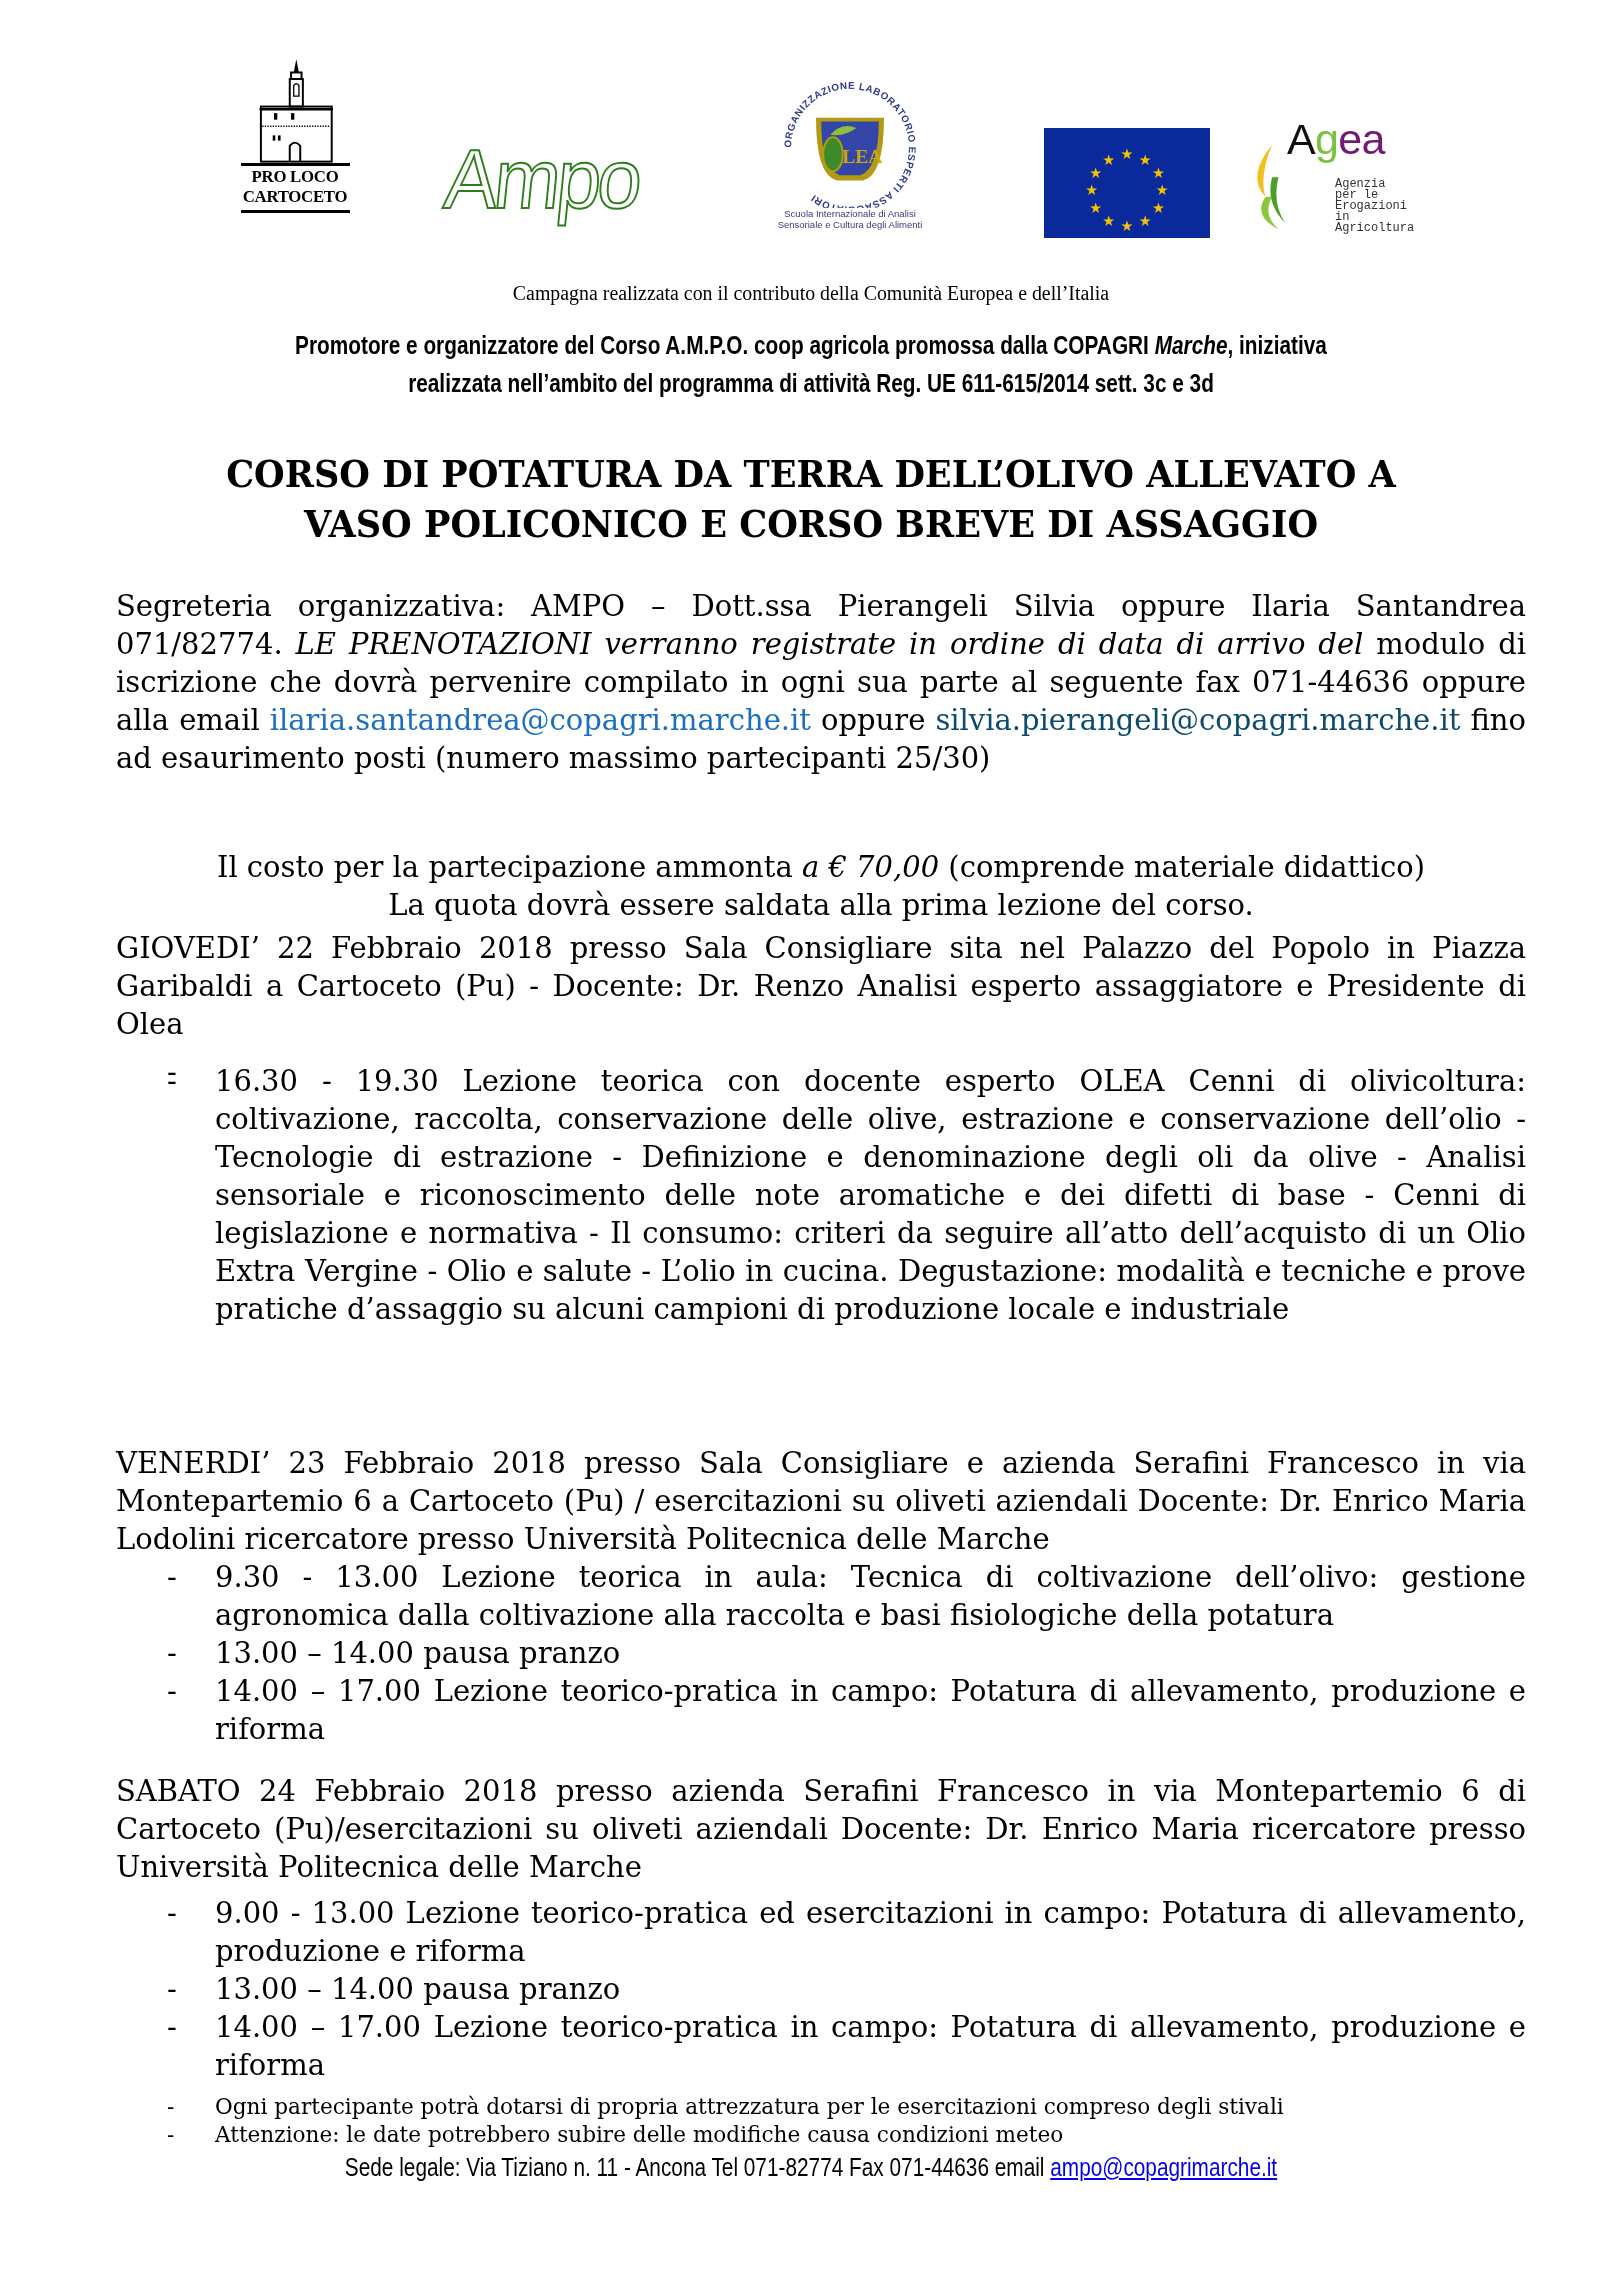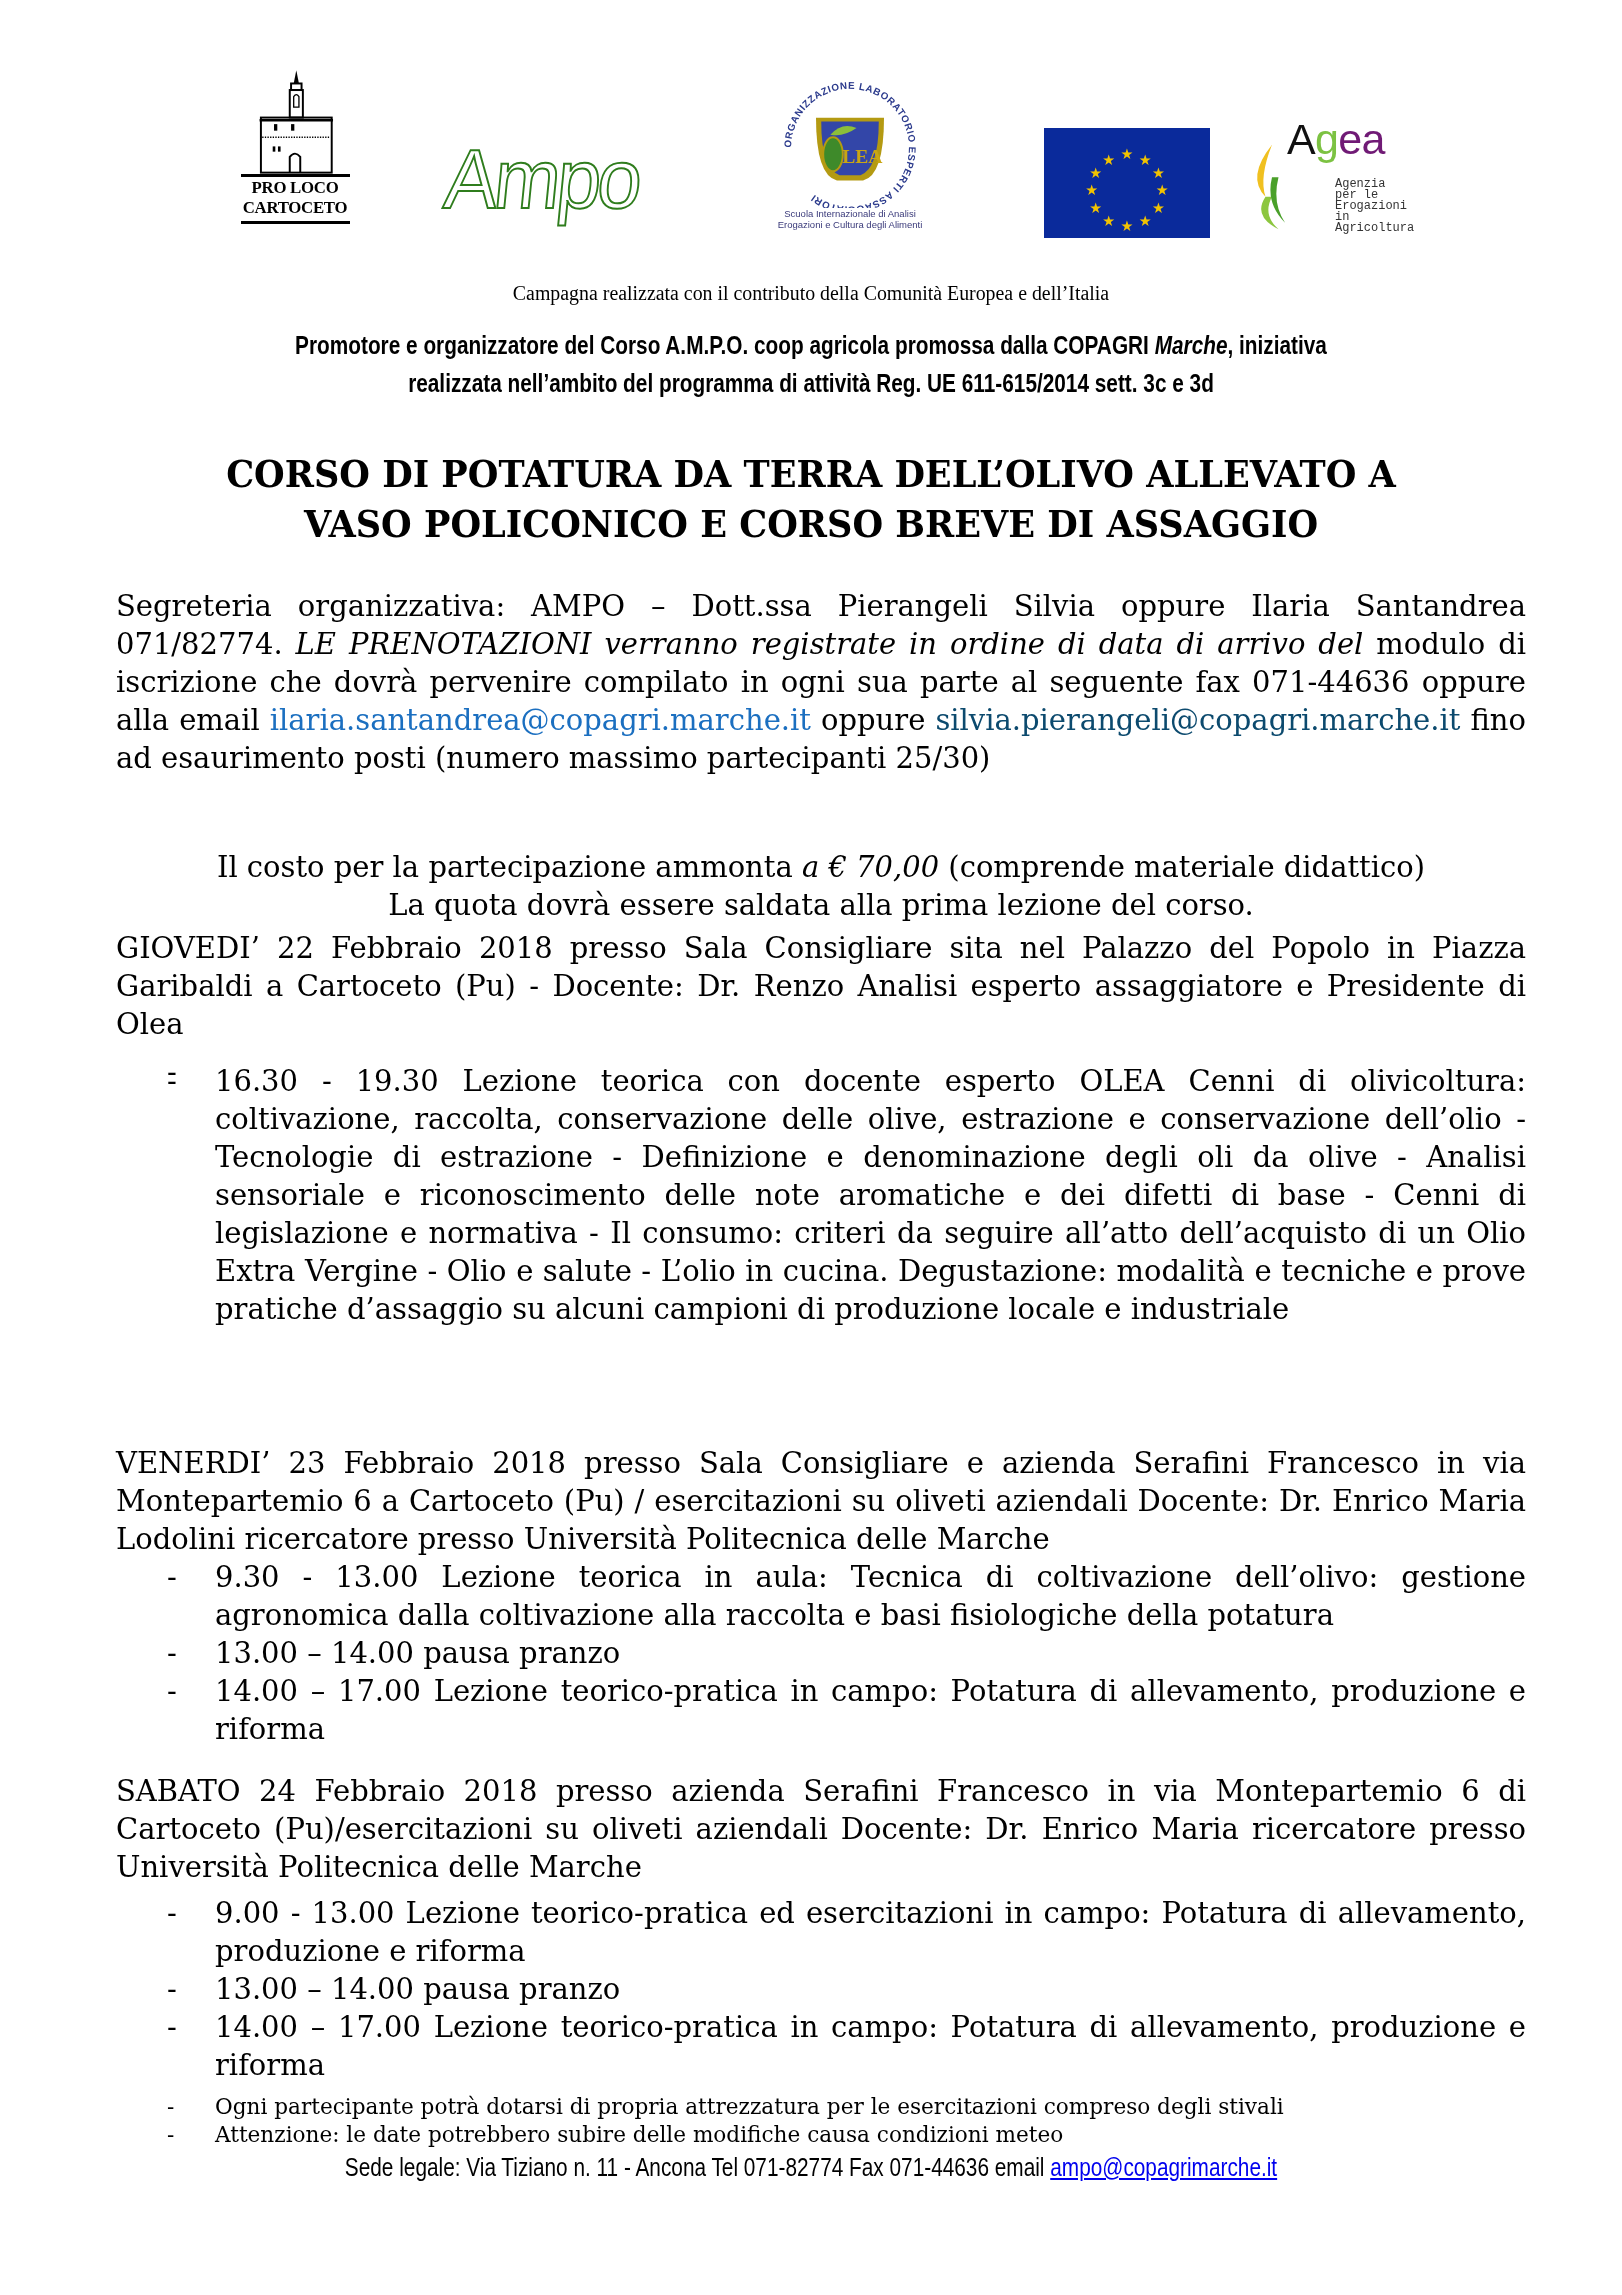--- a/index.html
+++ b/index.html
@@ -37,21 +37,21 @@
   .notes { list-style:none; margin:0; padding:0; left:167px; width:1359px; font-family:"DejaVu Serif", serif; font-size:21.6px; line-height:27.5px; }
   .notes li { position:relative; padding-left:48px; }
   .notes li .dash { position:absolute; left:0; top:0; }
 
   .footer { left:0; width:1622px; text-align:center; font-family:"Liberation Sans", sans-serif; font-size:26px; transform:scaleX(0.80); transform-origin:center; }
   .footer a { color:#0000ee; text-decoration:underline; }
 </style>
 </head>
 <body>
 
-<div class="logo" style="left:236px; top:69px; width:118px; height:157px;">
+<div class="logo" style="left:236px; top:58px; width:118px; height:157px;">
   <svg width="118" height="105" viewBox="0 0 180 160" style="position:absolute; left:0; top:0;">
     <polygon points="92,2 88,22 96,22" fill="#000"></polygon>
     <rect x="84" y="22" width="16" height="10" fill="none" stroke="#000" stroke-width="3"></rect>
     <rect x="82" y="32" width="20" height="42" fill="none" stroke="#000" stroke-width="3"></rect>
     <path d="M88,42 Q92,36 96,42 L96,58 L88,58 Z" fill="none" stroke="#000" stroke-width="2"></path>
     <rect x="38" y="74" width="108" height="84" fill="none" stroke="#000" stroke-width="3"></rect>
     <line x1="36" y1="78" x2="148" y2="78" stroke="#000" stroke-width="4"></line>
     <line x1="40" y1="104" x2="144" y2="104" stroke="#000" stroke-width="2" stroke-dasharray="2,2"></line>
     <rect x="58" y="84" width="5" height="10" fill="#000"></rect>
     <rect x="84" y="84" width="5" height="10" fill="#000"></rect>
@@ -80,21 +80,21 @@
       <textPath href="#olea-ring">ORGANIZZAZIONE LABORATORIO ESPERTI ASSAGGIATORI</textPath>
     </text>
     <path d="M78,62 L182,62 Q182,150 150,158 L110,158 Q78,150 78,62 Z" fill="#b49a12"></path>
     <path d="M86,68 L174,68 Q174,140 146,150 L114,150 Q86,140 86,68 Z" fill="#3346a8"></path>
     <ellipse cx="104" cy="118" rx="15" ry="26" fill="#3e8a2a" stroke="#b49a12" stroke-width="3"></ellipse>
     <path d="M100,88 Q118,68 140,78 Q120,92 100,88 Z" fill="#8cbf3a"></path>
     <text x="118" y="132" font-family="Liberation Serif, serif" font-size="30" font-weight="bold" fill="#c9a614">LEA</text>
   </svg>
   <div class="olea-caption" style="position:absolute; left:0; top:131px; width:170px;">
     <div>Scuola Internazionale di Analisi</div>
-    <div>Erogazioni e Cultura degli Alimenti</div>
+    <div>Sensoriale e Cultura degli Alimenti</div>
   </div>
 </div>
 
 <div class="logo eu-flag" style="left:1044px; top:128px; width:166px; height:110px;">
   <svg width="166" height="110" viewBox="0 0 254 168">
     <g fill="#f2c300">
       <text x="127" y="48" font-size="22" text-anchor="middle">★</text>
       <text x="155" y="56" font-size="22" text-anchor="middle">★</text>
       <text x="175" y="76" font-size="22" text-anchor="middle">★</text>
       <text x="181" y="103" font-size="22" text-anchor="middle">★</text>

